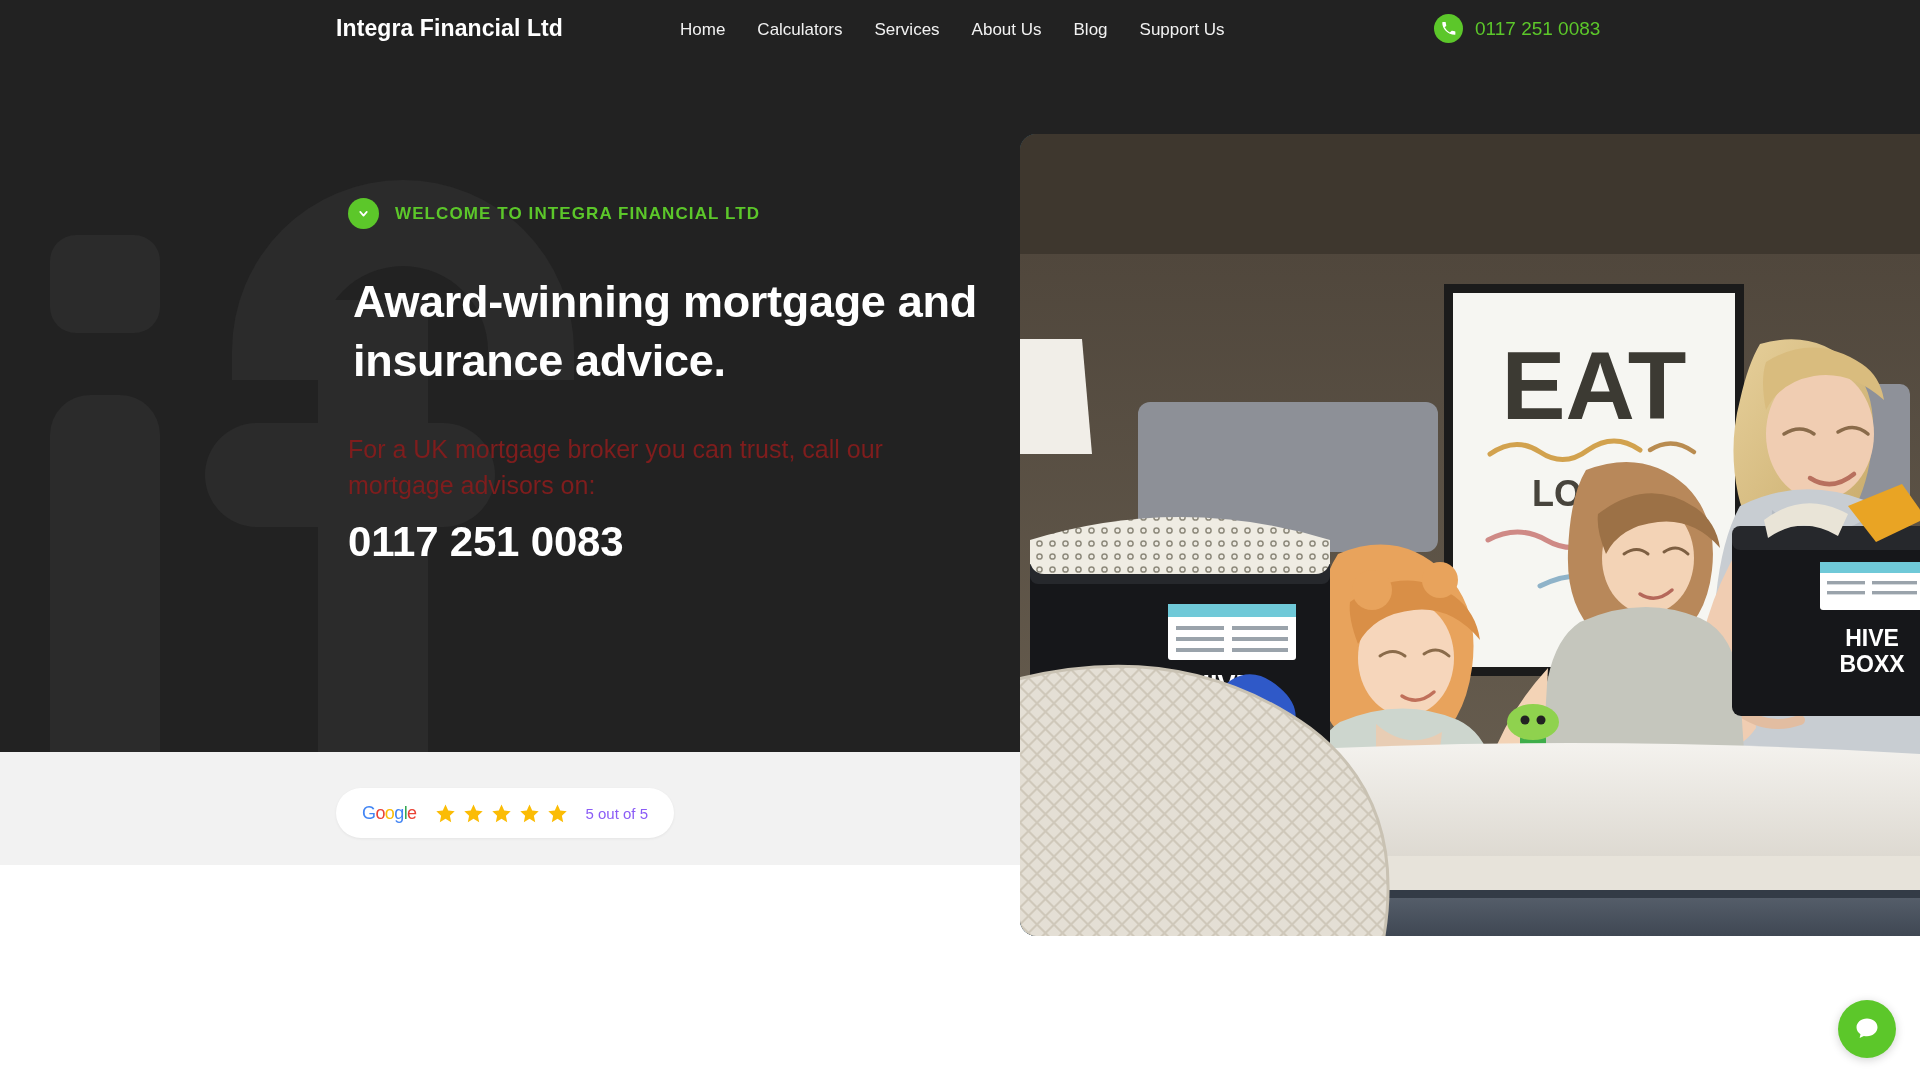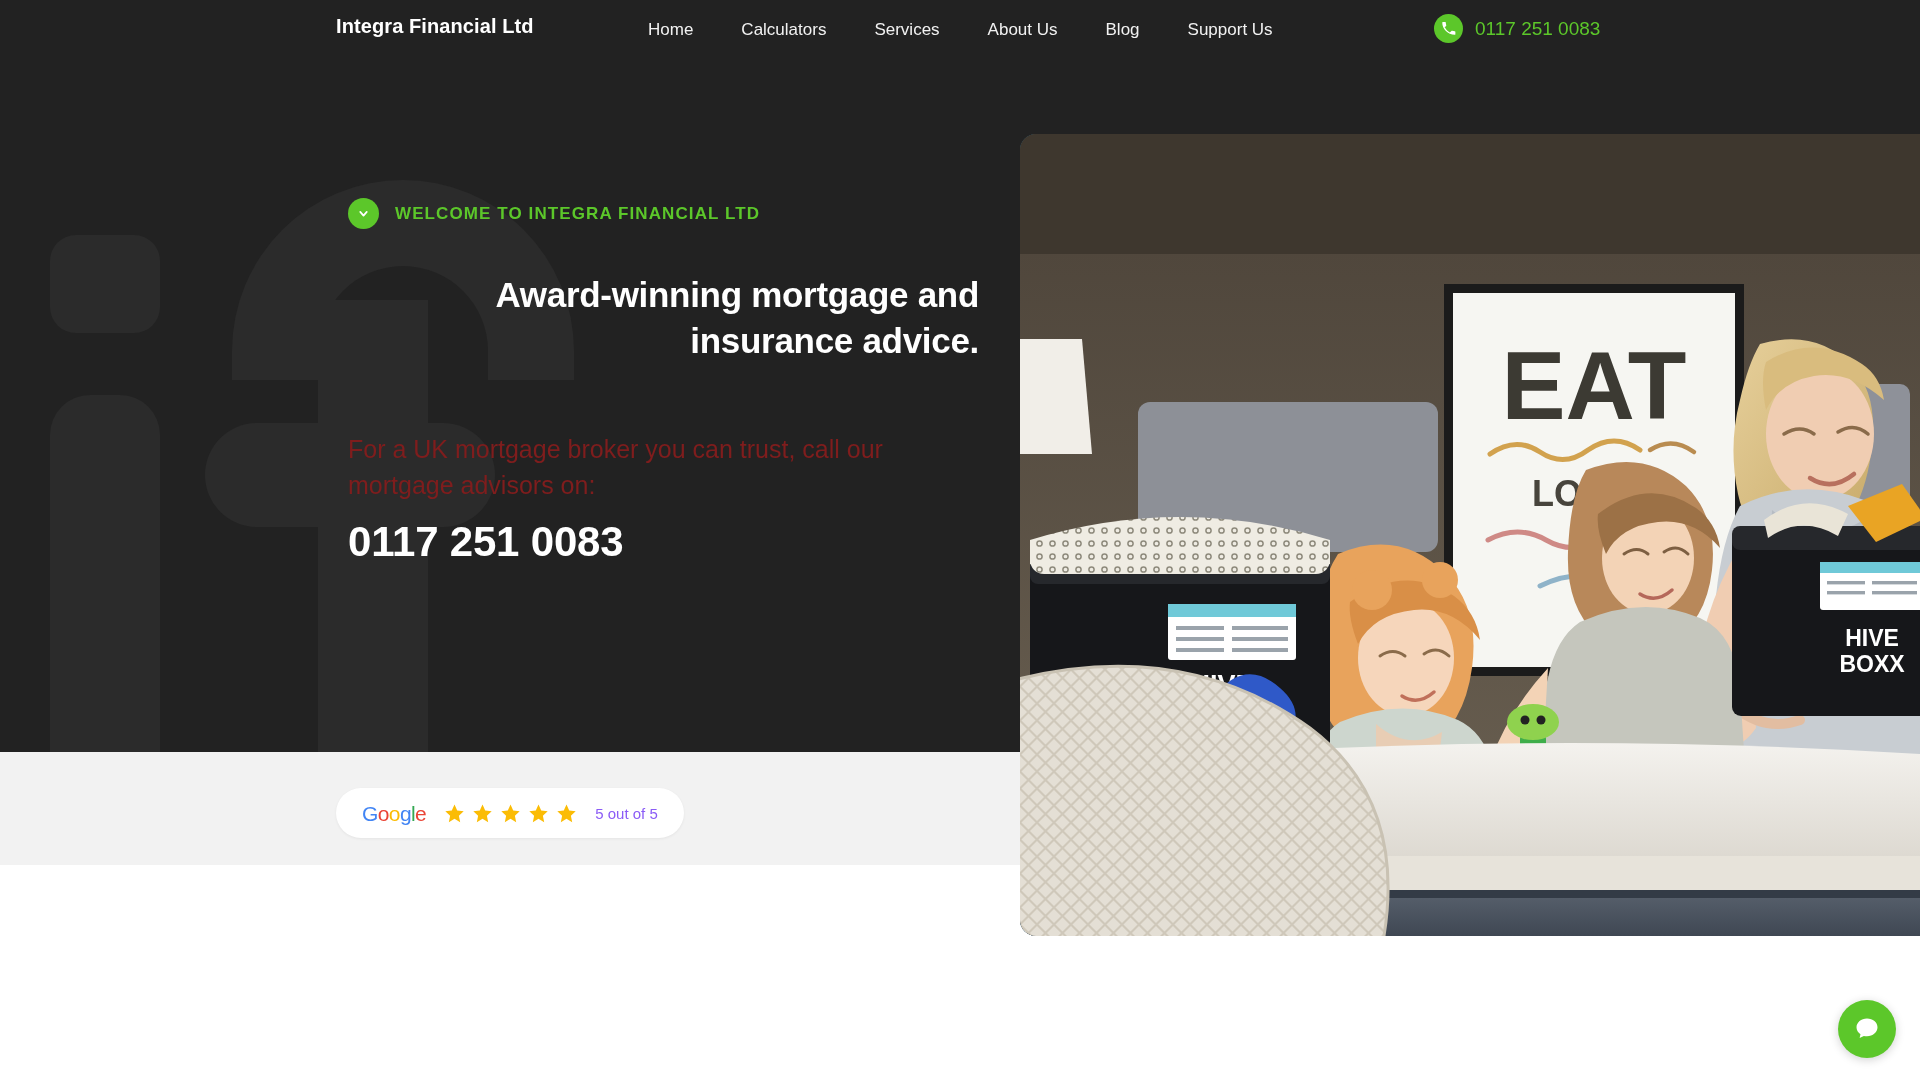--- a/index.html
+++ b/index.html
@@ -46,26 +46,26 @@
     background:#222222; border-radius:85px 85px 0 0;
   }
 
   
   .navbar {
     position:absolute; left:0; top:0; width:1920px; height:60px;
     display:flex; align-items:center; z-index:40;
   }
   .brand {
     position:absolute; left:336px; top:15px;
-    color:#ffffff; font-size:20px; font-weight:700; letter-spacing:.1px;
+    color:#ffffff; font-size:23px; font-weight:700; letter-spacing:.1px;
     white-space:nowrap;
   }
   .nav-links {
-    position:absolute; left:648px; top:20px;
-    display:flex; align-items:center; gap:48px;
+    position:absolute; left:680px; top:20px;
+    display:flex; align-items:center; gap:32px;
   }
   .nav-links a {
     color:#f2f2f2; font-size:17px; text-decoration:none; white-space:nowrap;
   }
   .nav-phone {
     position:absolute; left:1434px; top:14px;
     display:flex; align-items:center; gap:12px;
   }
   .phone-badge {
     width:29px; height:29px; border-radius:50%;
@@ -85,24 +85,23 @@
   .eyebrow-circle {
     width:31px; height:31px; border-radius:50%;
     background:#5cc72a; display:flex; align-items:center; justify-content:center;
     flex:0 0 auto;
   }
   .eyebrow-text {
     color:#5cc72a; font-size:17px; font-weight:700; letter-spacing:1.1px;
     text-transform:uppercase; white-space:nowrap;
   }
   .hero-title {
-    position:absolute; left:339px; top:272px; width:640px;
-    color:#ffffff; font-size:35px; font-weight:700; line-height:1.32;
+    position:absolute; left:353px; top:272px; width:640px;
+    color:#ffffff; font-size:45px; font-weight:700; line-height:1.32;
     letter-spacing:-.3px;
-    text-align:right;
   }
   .hero-sub {
     position:absolute; left:348px; top:432px; width:580px;
     color:#7f1d1d; font-size:25px; font-weight:400; line-height:1.42;
   }
   .hero-phone {
     position:absolute; left:348px; top:518px;
     color:#ffffff; font-size:42px; font-weight:700; letter-spacing:-.2px;
     white-space:nowrap; text-decoration:none;
   }
@@ -122,21 +121,21 @@
     position:absolute; left:0; top:752px; width:1920px; height:113px;
     background:#f2f2f2; z-index:10;
   }
   .google-pill {
     position:absolute; left:336px; top:788px;
     height:50px; padding:0 26px 0 26px;
     background:#ffffff; border-radius:25px;
     display:flex; align-items:center; gap:18px; z-index:25;
     box-shadow:0 1px 3px rgba(0,0,0,.06);
   }
-  .g-logo { font-size:21px; font-weight:500; letter-spacing:-.6px; line-height:1; white-space:nowrap; }
+  .g-logo { font-size:18px; font-weight:500; letter-spacing:-.6px; line-height:1; white-space:nowrap; }
   .g-logo span { font-family:"Liberation Sans", sans-serif; }
   .g-b { color:#4285f4; } .g-r { color:#ea4335; } .g-y { color:#fbbc05; } .g-g { color:#34a853; }
   .stars { display:flex; align-items:center; gap:7px; }
   .star { width:21px; height:21px; display:block; }
   .rating-text { color:#8b5cf6; font-size:15px; white-space:nowrap; }
 
   
   .testimonial { position:absolute; left:0; top:865px; width:1920px; height:215px; background:#ffffff; }
 
   

